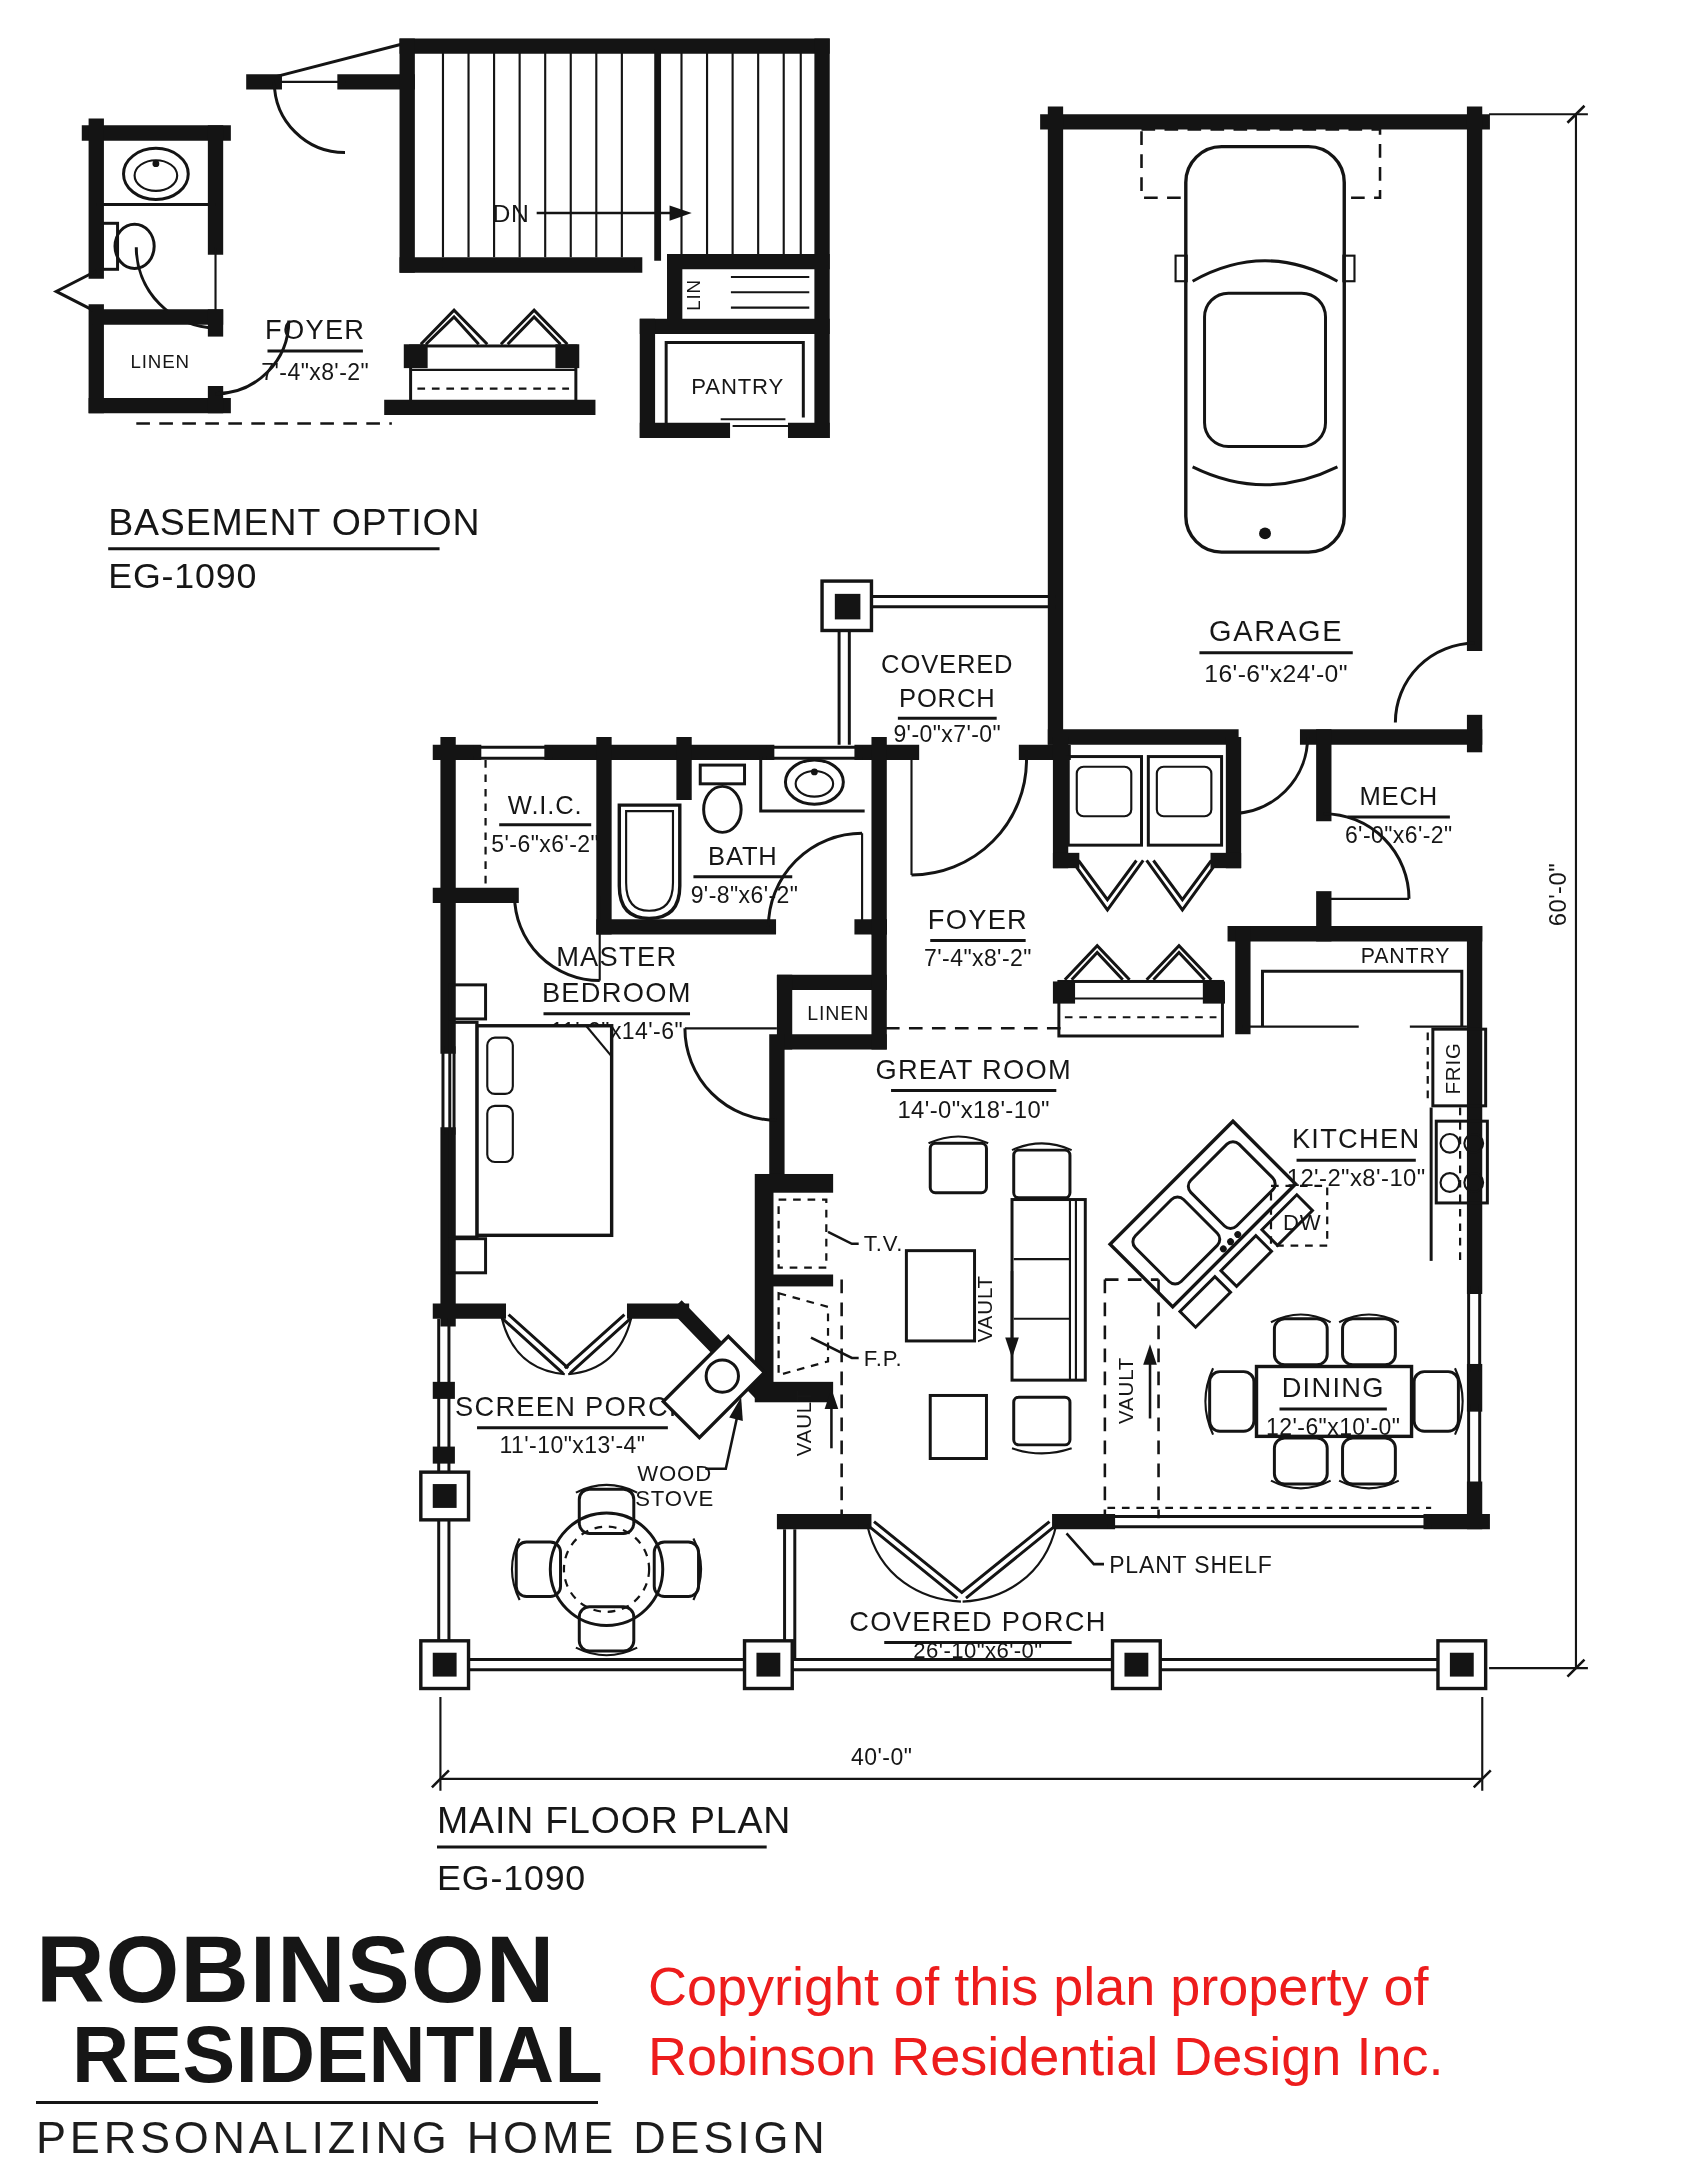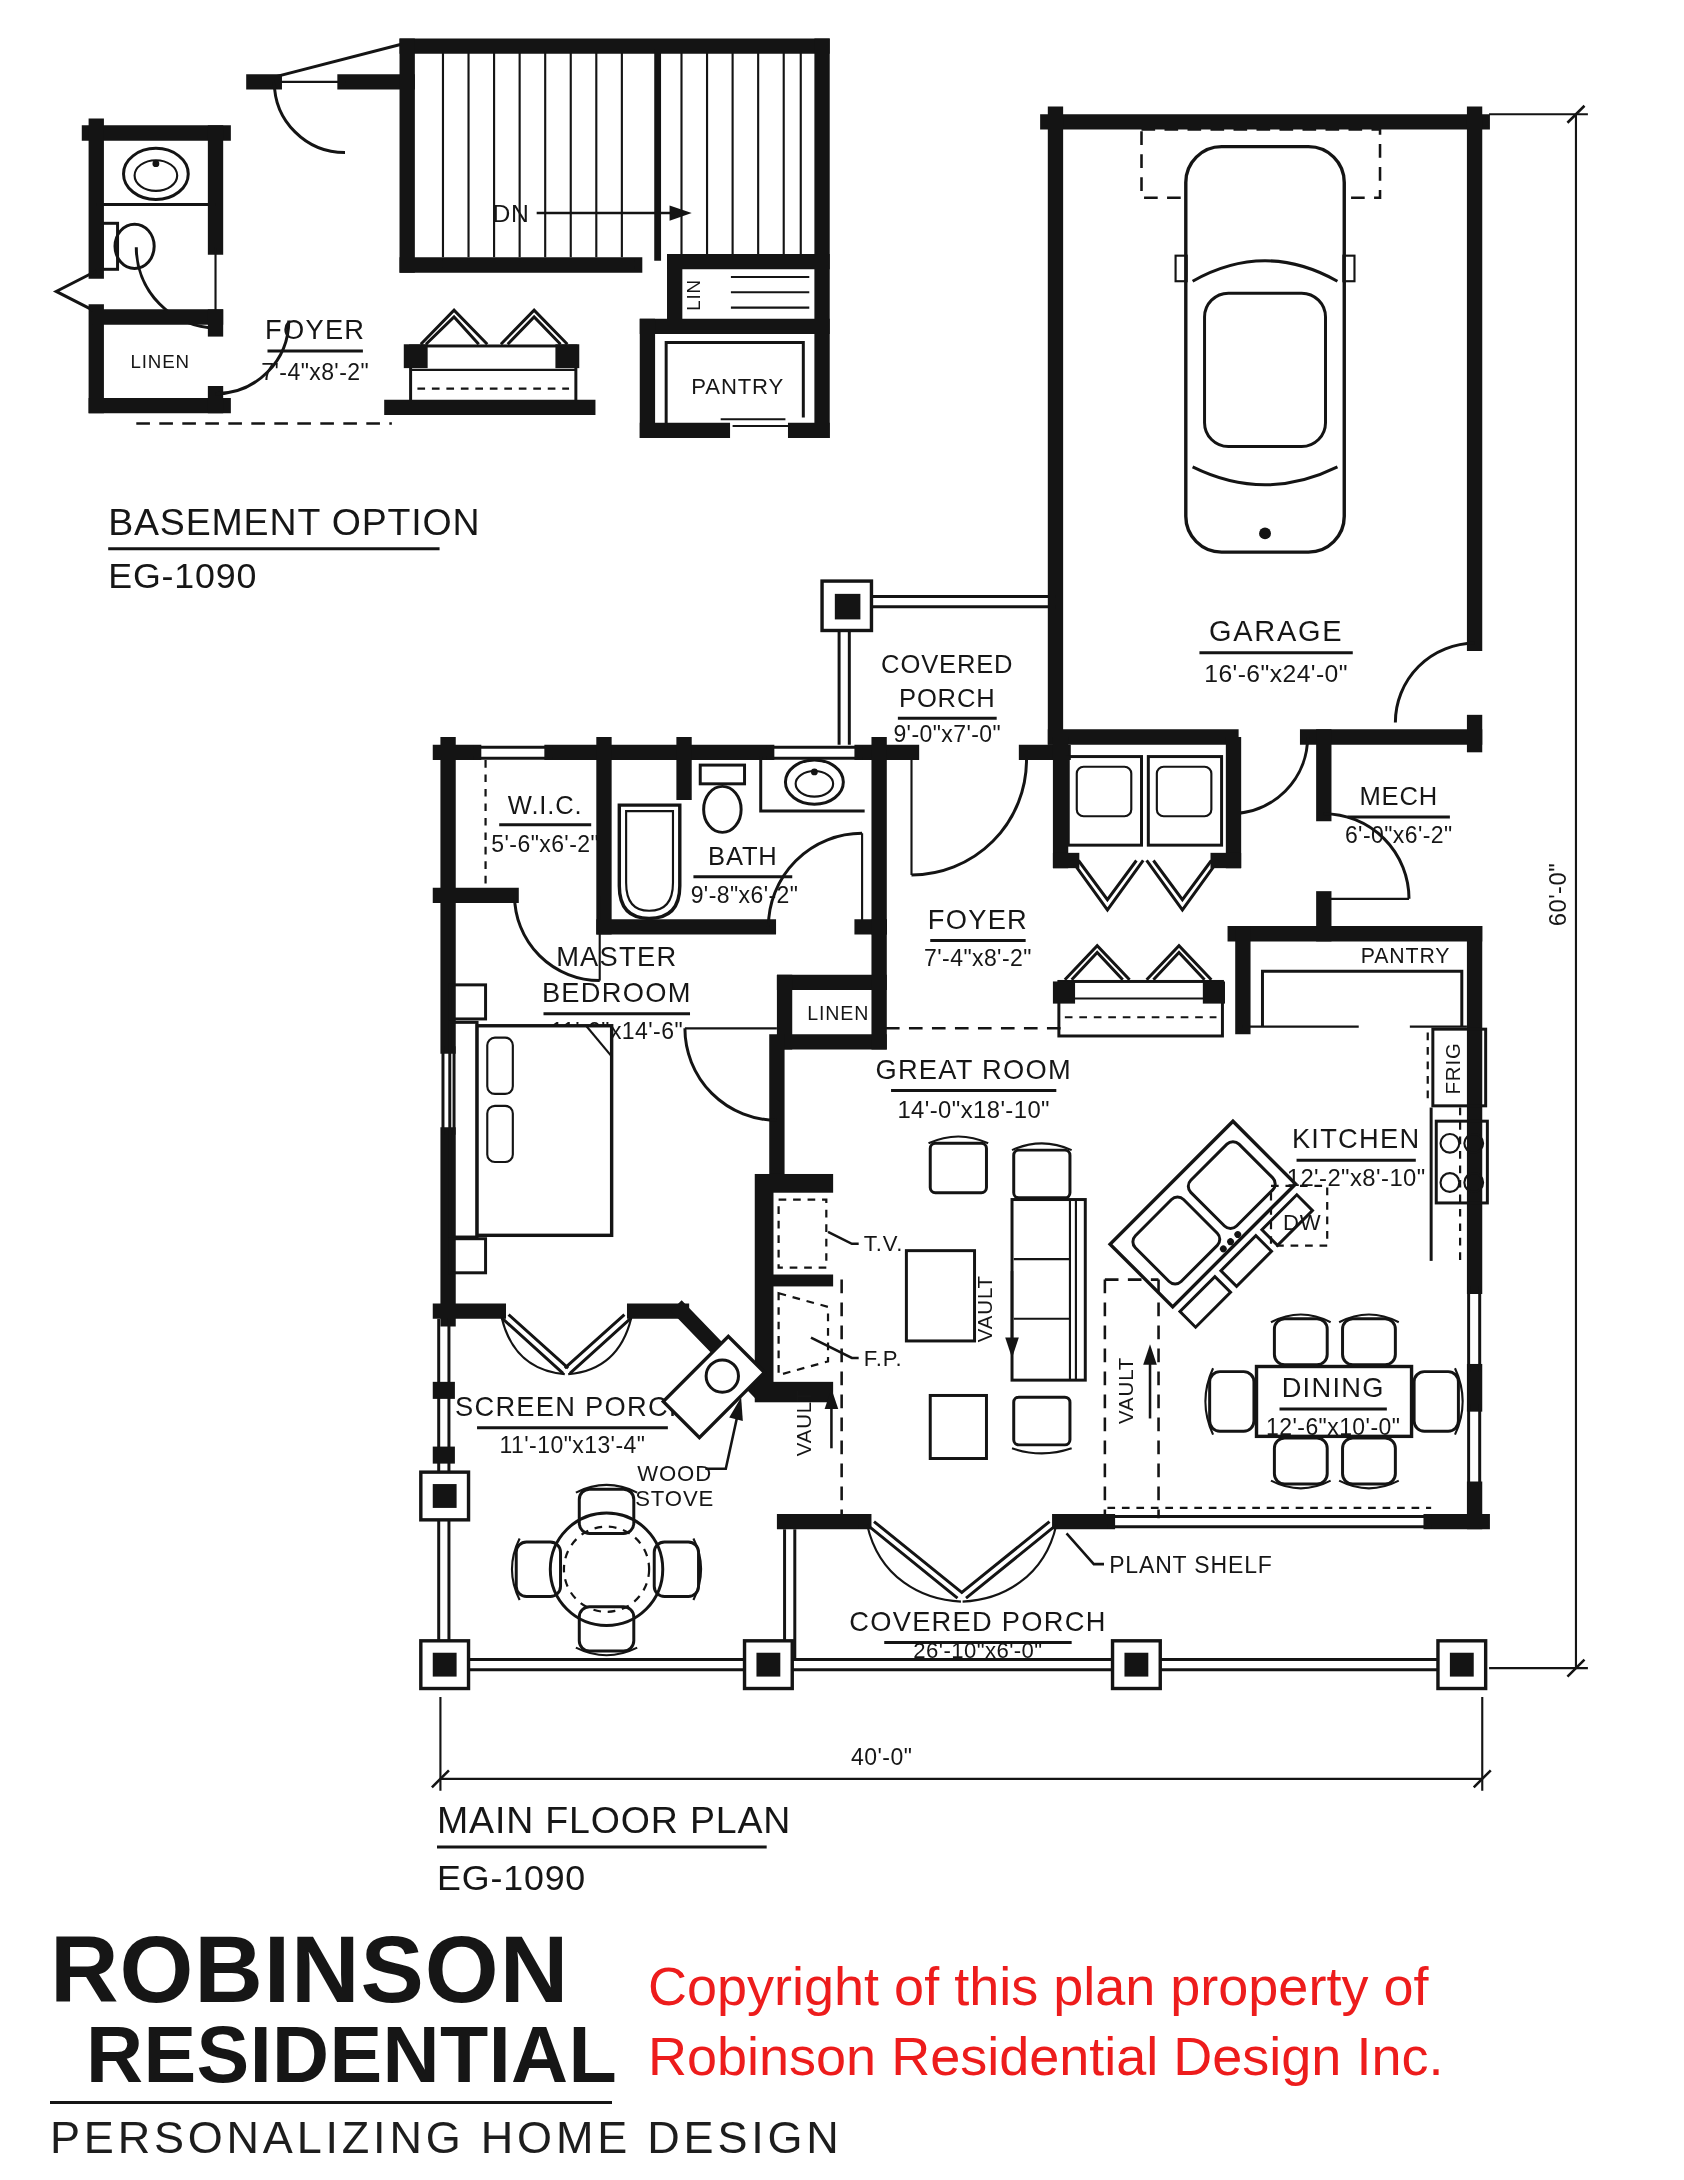--- a/index.html
+++ b/index.html
@@ -21,21 +21,21 @@
   text{font-family:"Liberation Sans","DejaVu Sans",sans-serif;fill:#161616;}
   .room{font-size:32px;text-anchor:middle;letter-spacing:1.5px;}
   .rooml{font-size:34px;text-anchor:middle;letter-spacing:2px;}
   .dims{font-size:27px;text-anchor:middle;letter-spacing:0.5px;}
   .sm{font-size:24px;text-anchor:middle;letter-spacing:1px;}
   .sm2{font-size:22px;text-anchor:middle;letter-spacing:1px;}
   .ann{font-size:26px;text-anchor:start;letter-spacing:1px;}
   .title{font-size:44px;text-anchor:start;letter-spacing:1px;}
   .ul{stroke:#141414;stroke-width:3.5;}
   
-  .logo{position:absolute;left:50px;top:1922px;width:588px;}
+  .logo{position:absolute;left:36px;top:1922px;width:588px;}
   .logo-l1{font-size:95px;font-weight:bold;letter-spacing:0.9px;line-height:1.0;white-space:nowrap;}
   .logo-l2{font-size:79px;font-weight:bold;letter-spacing:0.4px;line-height:0.95;margin-left:36px;white-space:nowrap;}
   .logo-rule{width:562px;height:3.4px;background:#161616;margin:8.5px 0 8.5px 0;}
   .logo-tag{font-size:45px;letter-spacing:3.8px;white-space:nowrap;color:#1d1d1d;}
   .copyright{position:absolute;left:648px;top:1951px;width:1060px;color:#ed1c1c;
              font-size:54px;line-height:1.30;white-space:nowrap;}
 </style>
 </head>
 <body>
 

